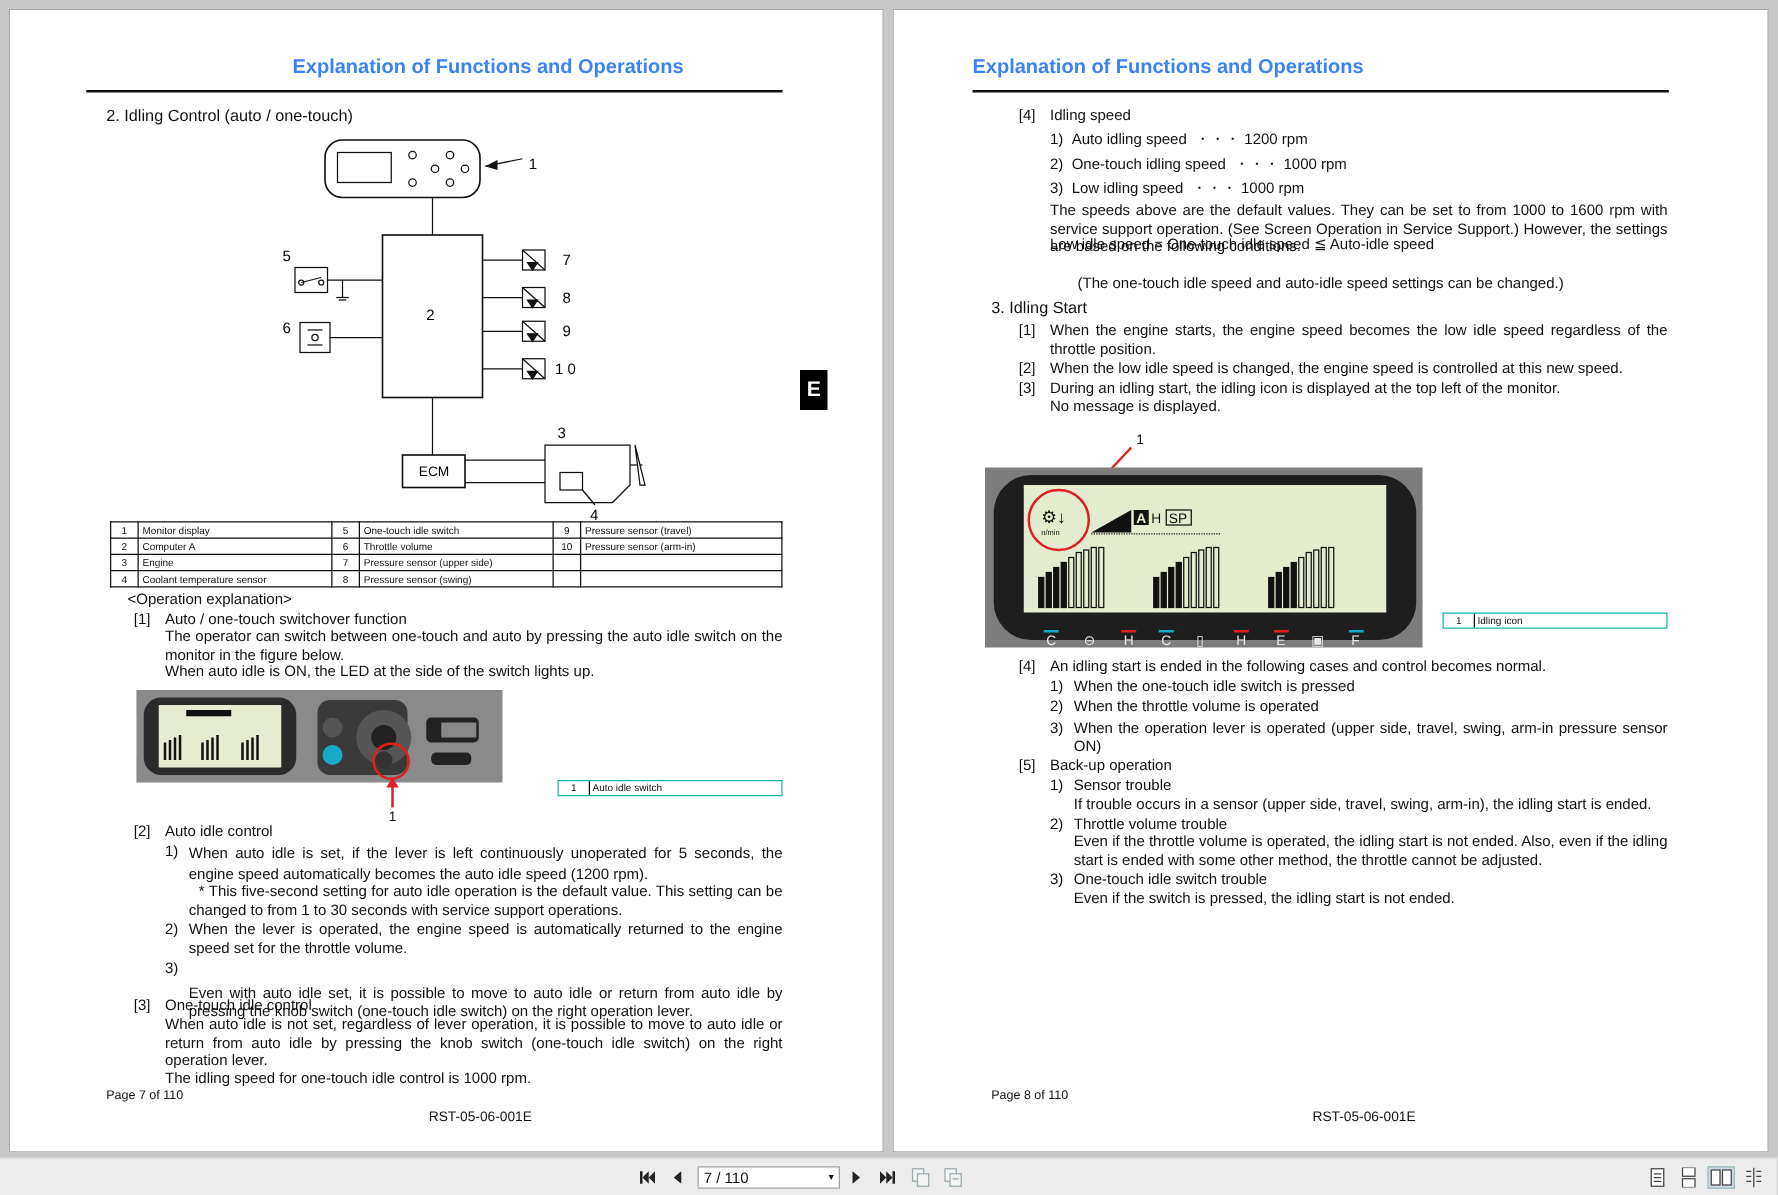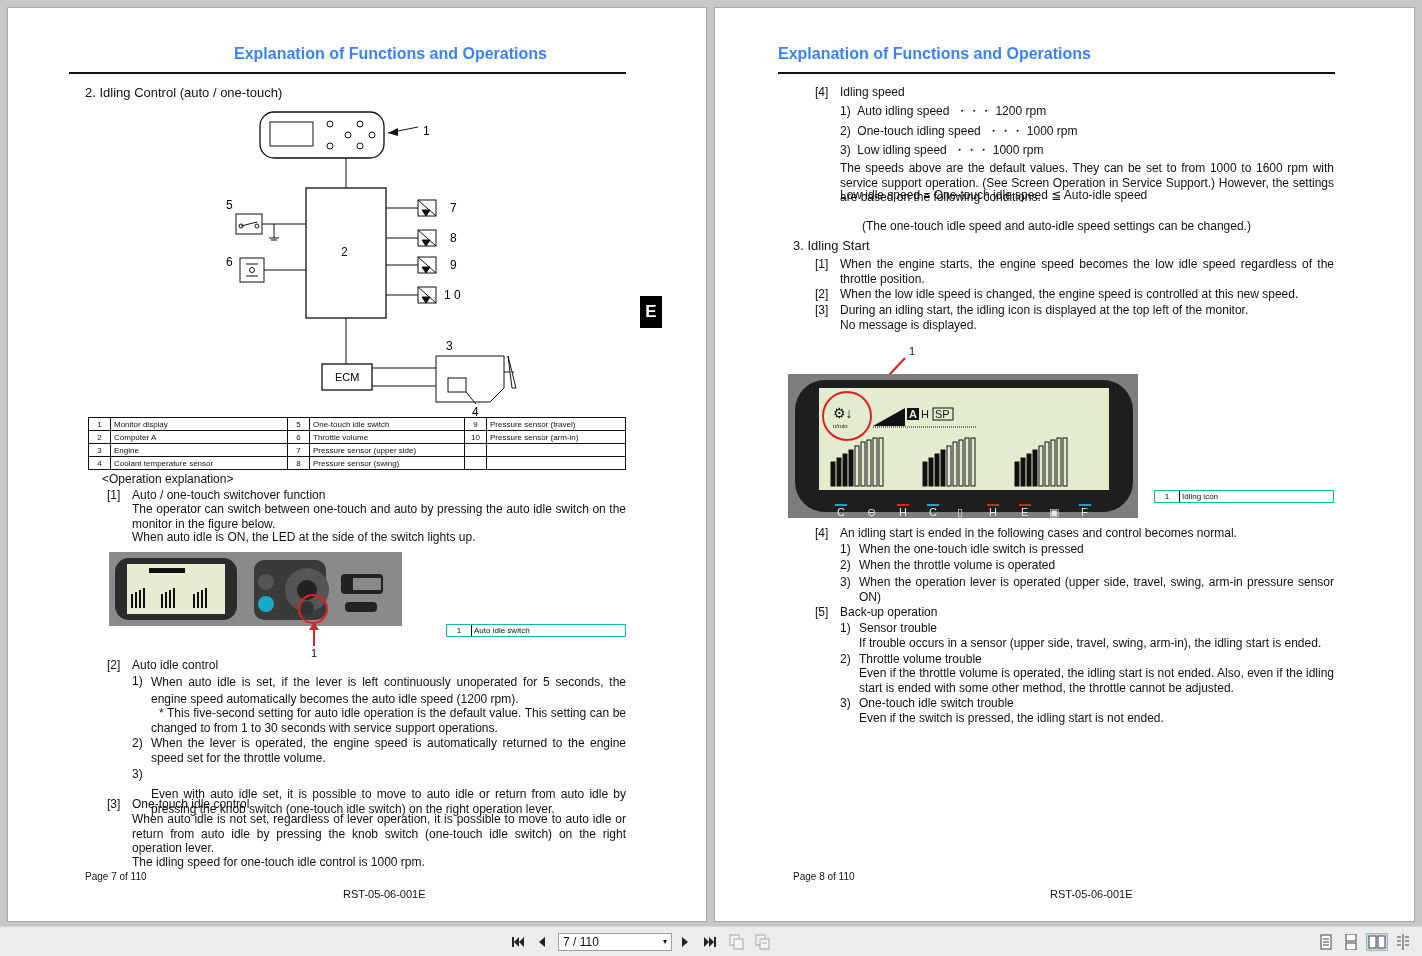--- a/index.html
+++ b/index.html
@@ -108,21 +108,21 @@
     <line x1="296" y1="266" x2="306" y2="266" stroke="#111"></line>
     <polygon points="300,250 308,282 304,282" fill="#fff" stroke="#111"></polygon>
     <line x1="258" y1="286" x2="268" y2="298" stroke="#111"></line>
     <text x="264" y="310" font-size="12" font-family="Liberation Sans">4</text>
   </svg>
 
   <table class="legend" style="left:80px;top:409px;width:538px;">
     <tbody>
         <tr>
       <td class="n">1</td>
-          <td style="width:177px">Monitor display</td>
+          <td style="width:155px">Monitor display</td>
       <td class="n">5</td>
           <td style="width:155px">One-touch idle switch</td>
       <td class="n">9</td>
           <td>Pressure sensor (travel)</td>
     </tr>
     <tr>
       <td class="n">2</td>
           <td>Computer A</td>
       <td class="n">6</td>
           <td>Throttle volume</td>

